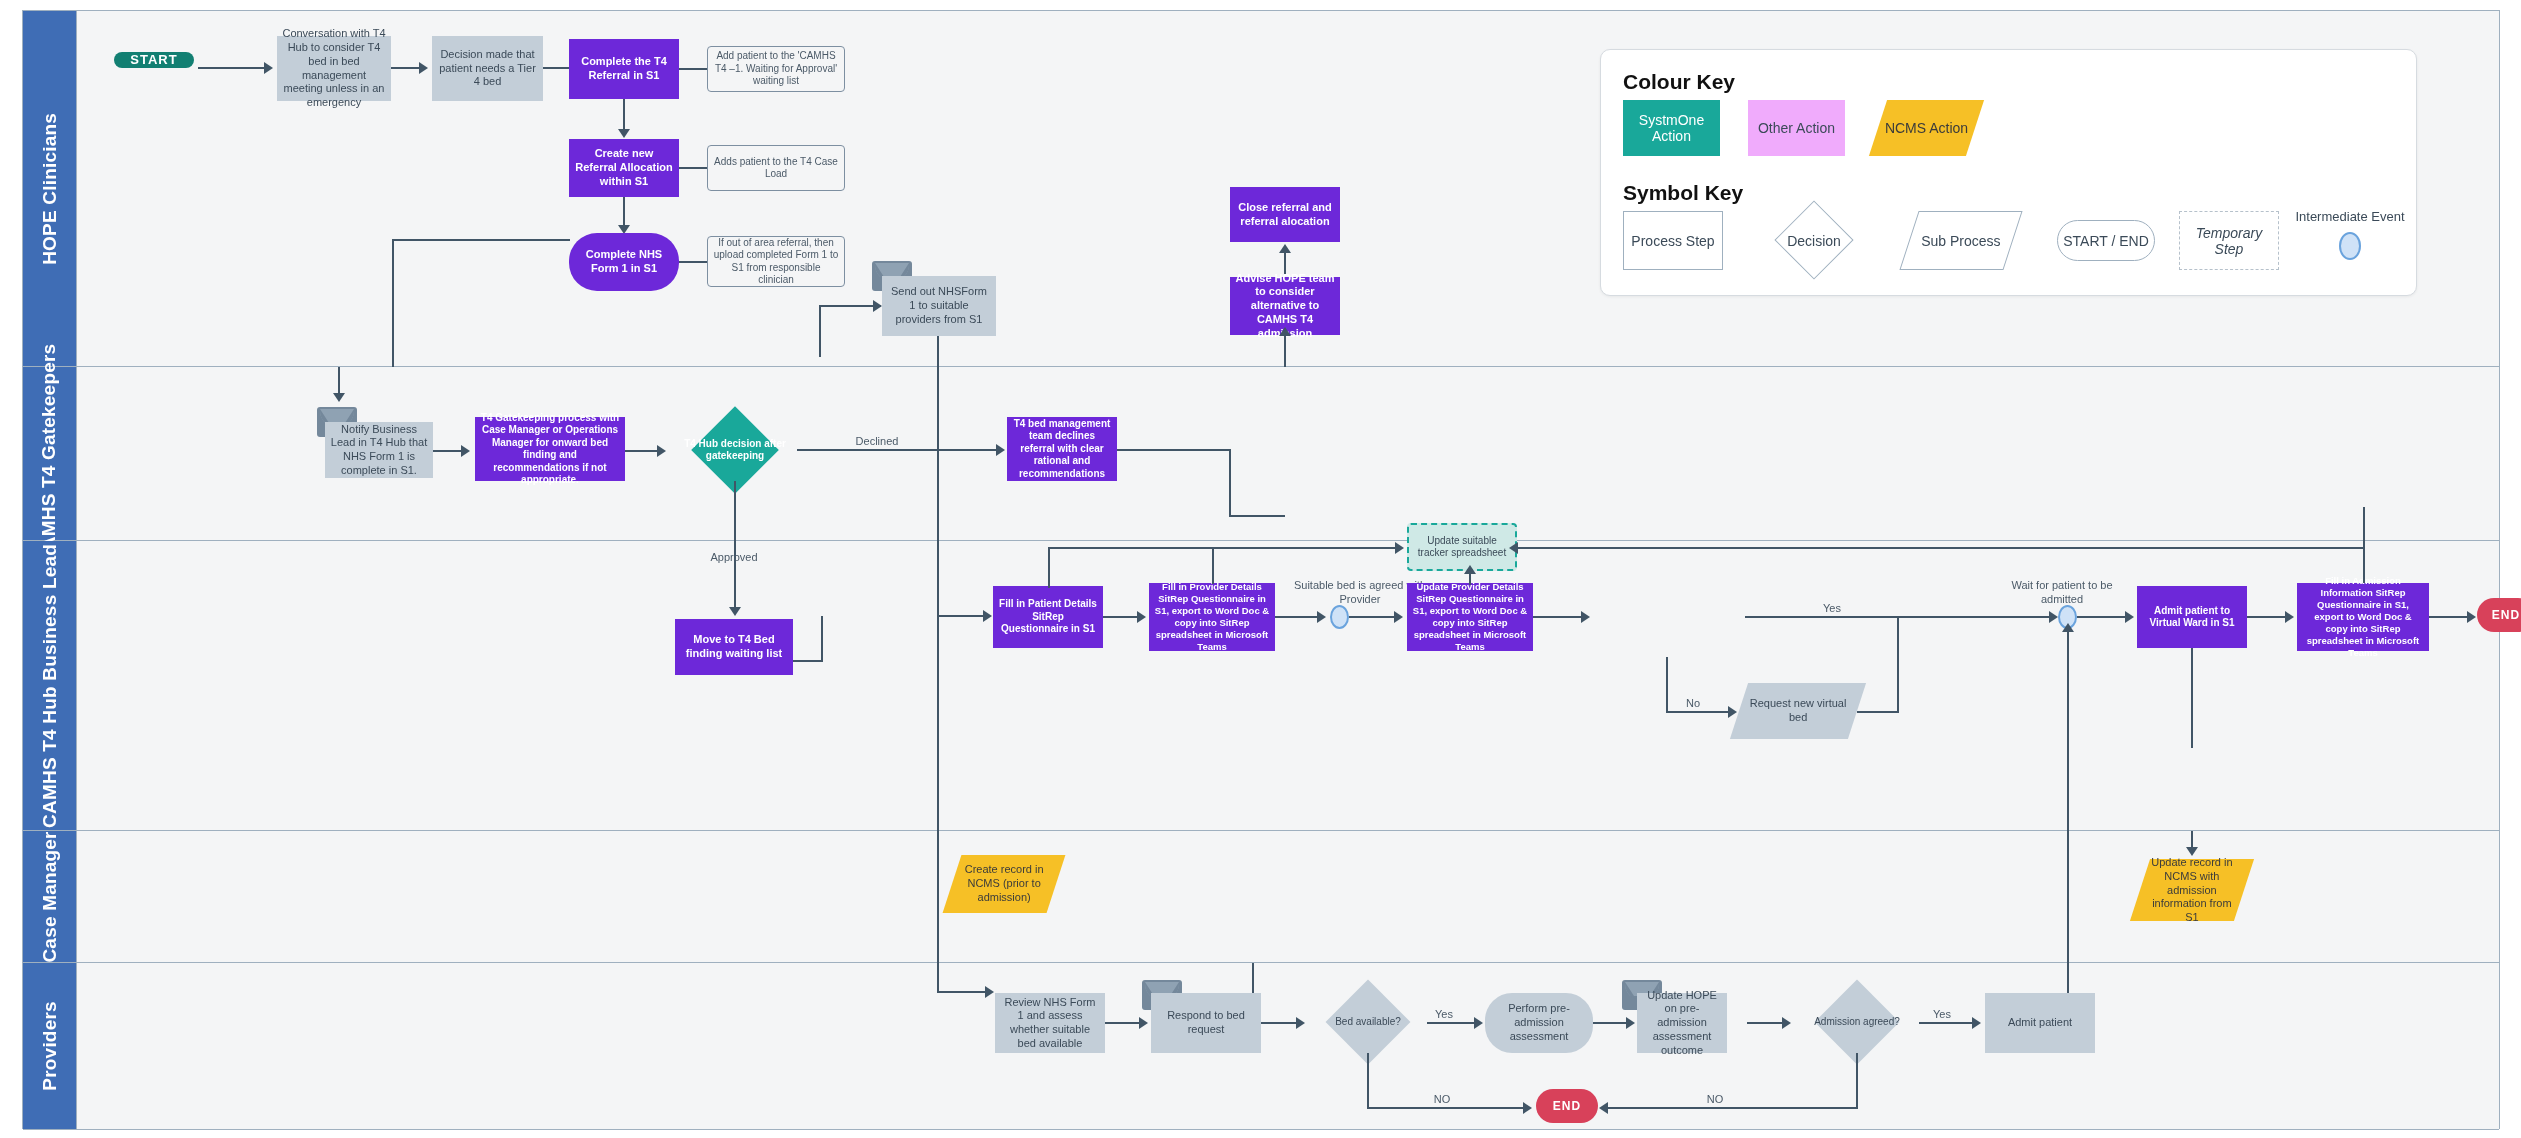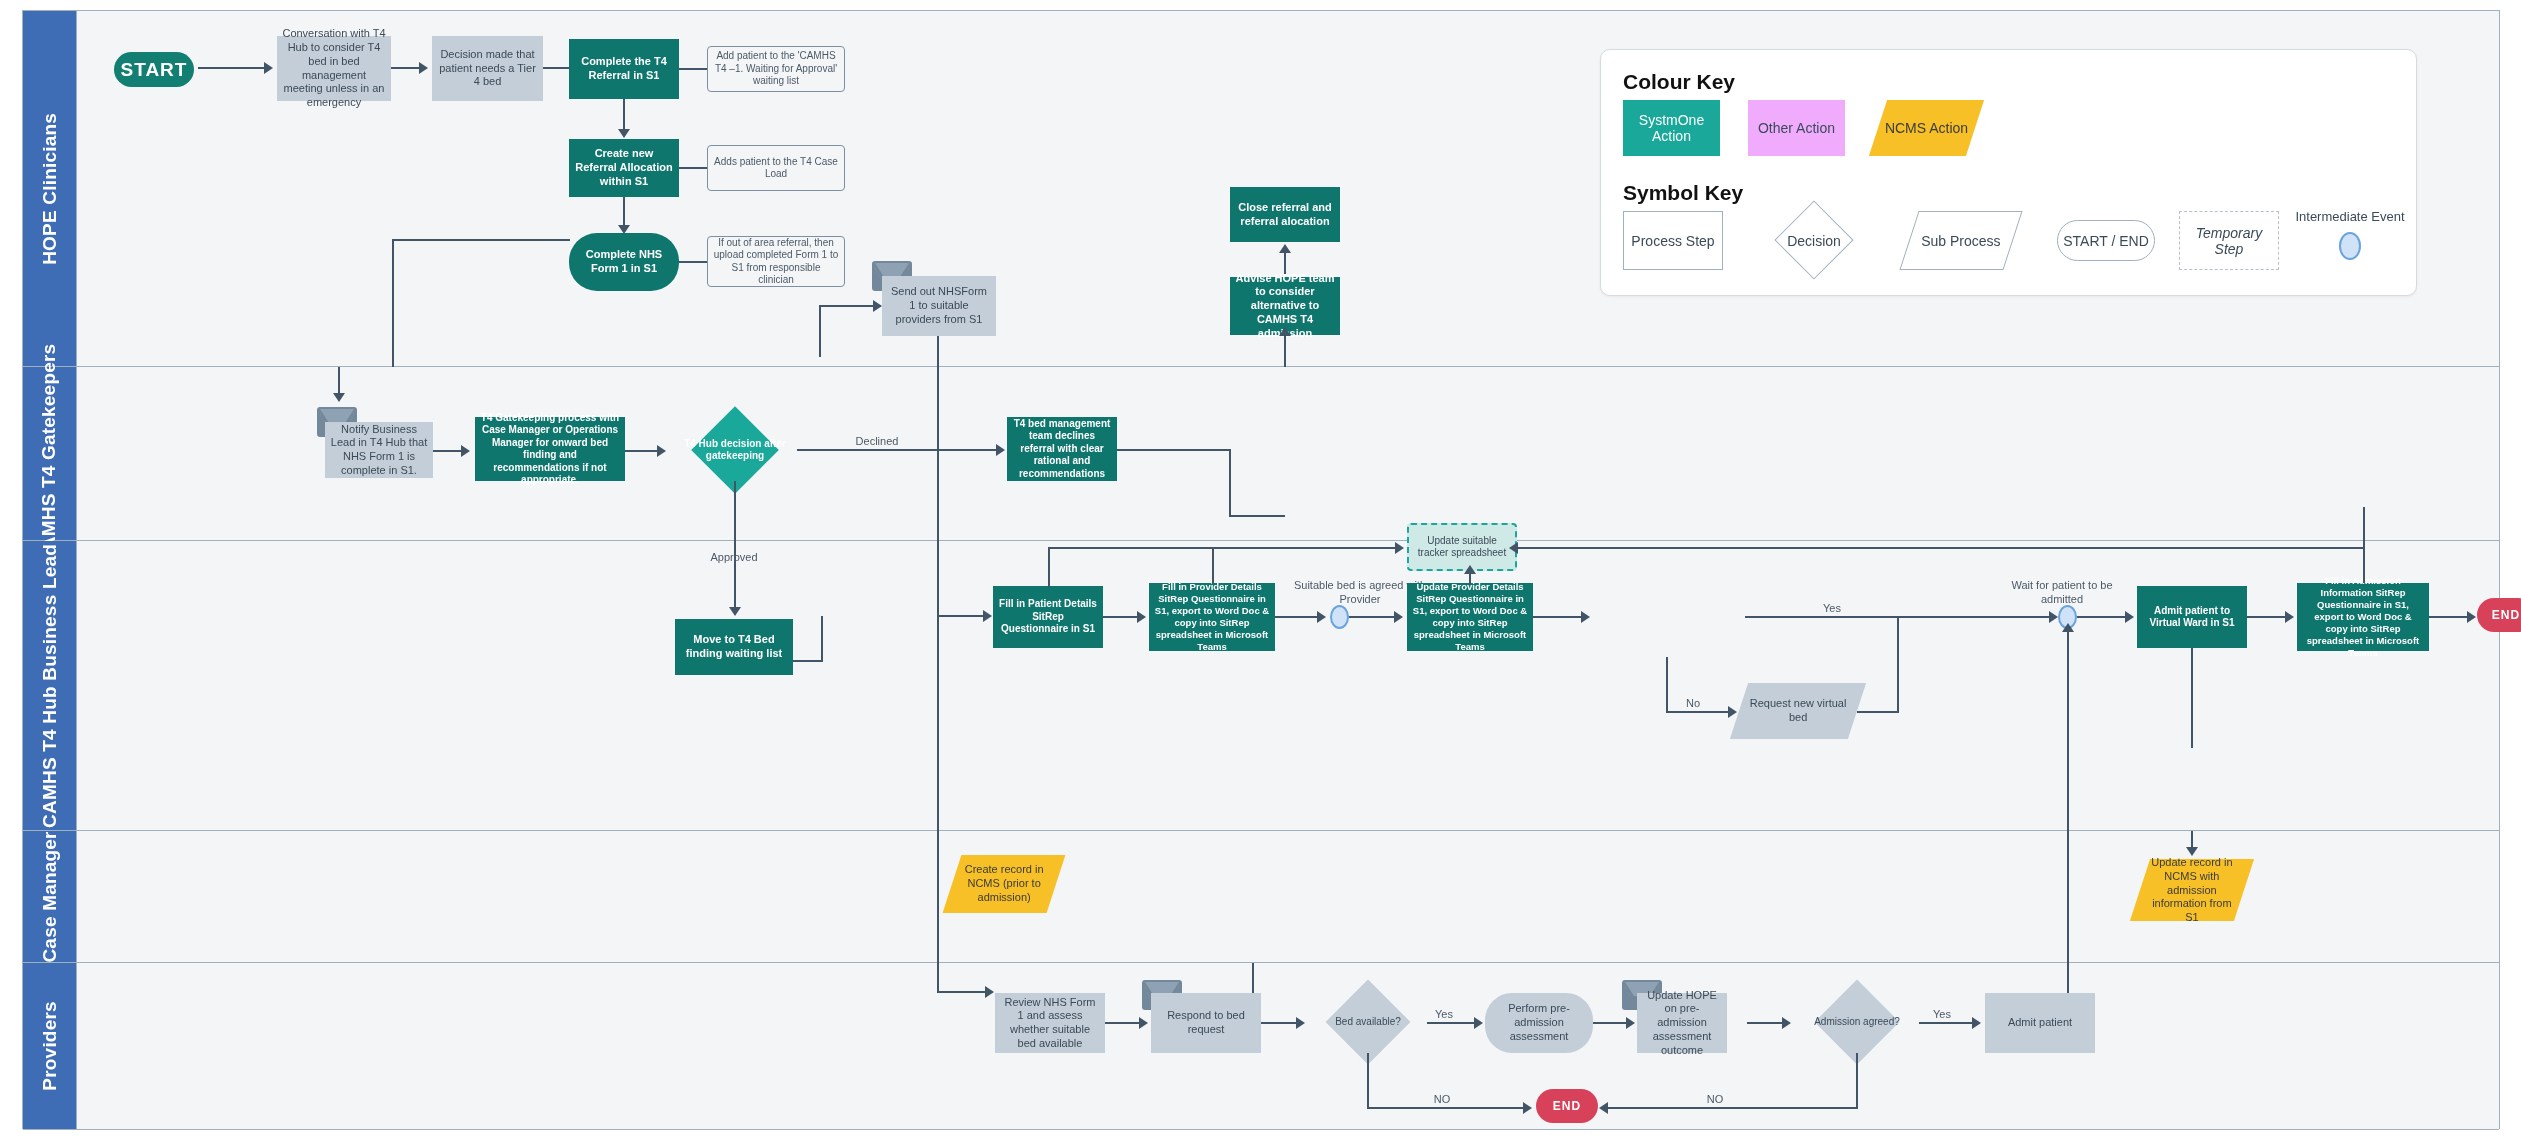--- a/index.html
+++ b/index.html
@@ -8,21 +8,21 @@
   #board{position:absolute;left:22px;top:10px;width:2478px;height:1119px;background:#f4f5f6;border:1px solid #9fb0bf;box-sizing:border-box;}
 
   .lane{position:absolute;left:0;box-sizing:border-box;border-bottom:1px solid #9fb0bf;}
   .lane:last-child{border-bottom:none;}
   .lane-head{position:absolute;left:0;top:0;width:54px;height:100%;background:#3f6db5;box-sizing:border-box;border-right:1px solid #9fb0bf;display:flex;align-items:center;justify-content:center;}
   .lane-head span{color:#fff;font-size:19px;font-weight:700;letter-spacing:.2px;white-space:nowrap;transform:rotate(-90deg);text-align:center;line-height:1.15;}
   .lane-body{position:absolute;left:54px;top:0;right:0;height:100%;background:#f4f5f6;}
 
   
   .node{position:absolute;box-sizing:border-box;display:flex;align-items:center;justify-content:center;text-align:center;line-height:1.25;padding:3px 5px;}
-  .n-green{background:#0f766e;color:#ffffff;font-weight:700;}
+  .n-green{background:#6d28d9;color:#ffffff;font-weight:700;}
   .n-grey{background:#c3ced8;color:#3b4a58;font-weight:400;}
   .n-note{background:#f4f5f6;color:#4b5a68;border:1.4px solid #7d8fa1;border-radius:4px;font-weight:400;}
   .n-start{background:#127f72;color:#fff;font-weight:700;border-radius:40px;letter-spacing:1px;}
   .n-end{background:#d8415a;color:#fff;font-weight:700;border-radius:24px;letter-spacing:1px;}
   .n-temp{background:#cfe9e6;color:#3b4a58;border:2px dashed #19a89a;border-radius:4px;font-weight:400;}
   .n-yellow{background:#f6c026;color:#3b3b3b;font-weight:400;}
   .skew{transform:skewX(-18deg);} .skew > .inner{transform:skewX(18deg);width:100%;}
 
   .diamond{position:absolute;box-sizing:border-box;}
   .diamond .dshape{position:absolute;inset:0;transform:rotate(45deg);}
@@ -67,21 +67,21 @@
 
 <div id="canvas">
   <div id="board">
 
     <div class="lane" style="top:0;height:356px;width:100%;">
       <div class="lane-head">
         <span>HOPE Clinicians</span>
       </div>
       <div class="lane-body">
 
-        <div class="node n-start" style="left:37px;top:41px;width:80px;height:35px;font-size:19px;text-align:center;">START</div>
+        <div class="node n-start" style="left:37px;top:41px;width:80px;height:16px;font-size:13px;text-align:center;">START</div>
         <div class="ln hl" style="left:121px;top:56px;width:66px;"></div>
         <div class="arw arw-r" style="left:187px;top:51px;"></div>
 
         <div class="node n-grey" style="left:200px;top:25px;width:114px;height:65px;font-size:11px;">Conversation with T4 Hub to consider T4 bed in bed management meeting unless in an emergency</div>
         <div class="ln hl" style="left:314px;top:56px;width:28px;"></div>
         <div class="arw arw-r" style="left:342px;top:51px;"></div>
 
         <div class="node n-grey" style="left:355px;top:25px;width:111px;height:65px;font-size:11px;">Decision made that patient needs a Tier 4 bed</div>
         <div class="ln hl" style="left:466px;top:56px;width:28px;"></div>
         <div class="arw arw-r" style="left:494px;top:51px;"></div>

